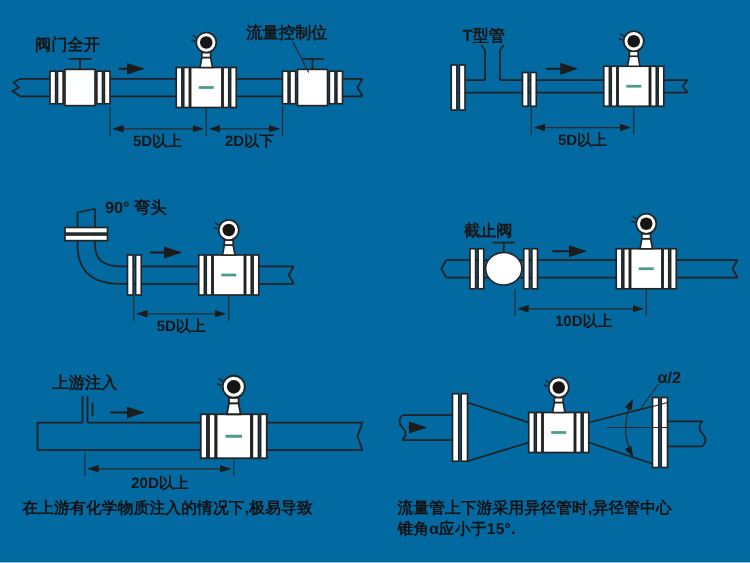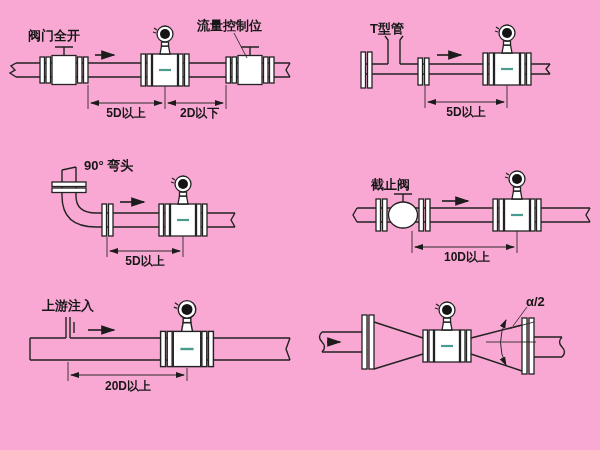--- a/index.html
+++ b/index.html
@@ -1,17 +1,17 @@
 <!DOCTYPE html>
 <html><head>
 <meta charset="utf-8">
 <style>
   html,body{margin:0;padding:0;background:#ffffff;}
   #stage{
-    position:relative;width:600px;height:450px;background:#f9a8d4;overflow:hidden;
+    position:relative;width:600px;height:450px;background:#0369a1;overflow:hidden;
     font-family:"Liberation Sans",sans-serif;
   }
   svg{position:absolute;left:0;top:0;}
   .lineart{stroke:#222222;stroke-width:1.4;fill:none;}
   .fillpart{stroke:#222222;stroke-width:1.3;fill:#ffffff;}
   .thin{stroke:#2a2a2a;stroke-width:0.9;fill:none;}
   .dim{stroke:#2a2a2a;stroke-width:1;fill:none;}
   .flow{stroke:#1c1c1c;stroke-width:1.6;fill:none;}
   text.lbl{font-family:"Liberation Sans",sans-serif;font-size:13px;font-weight:bold;fill:#161616;}
   text.dimtxt{font-family:"Liberation Sans",sans-serif;font-size:12px;font-weight:bold;fill:#161616;}
@@ -156,15 +156,20 @@
     <path class="lineart" d="M562,337 q-5,5 0,10 q5,5 0,10"></path>
     <line class="thin" x1="486" y1="342" x2="536" y2="342"></line>
     <line class="thin" x1="508" y1="329" x2="534" y2="322"></line>
     <path class="dim" d="M506,320 Q495,343 506,365" marker-start="url(#mA)" marker-end="url(#mA)"></path>
     <line class="thin" x1="527" y1="307" x2="513" y2="326"></line>
     <text class="lbl" x="526" y="306">α/2</text>
   </g>
 </svg>
 
 <div class="caption" style="left:18px;top:398px;width:292px;">
+  <span>在上游有化学物质注入的情况下,极易导致</span>
+</div>
+<div class="caption" style="left:318px;top:398px;width:275px;">
+  <span>流量管上下游采用异径管时,异径管中心</span>
+  <span>锥角α应小于15°.</span>
 </div>
 
 </div>
 
 </body></html>

